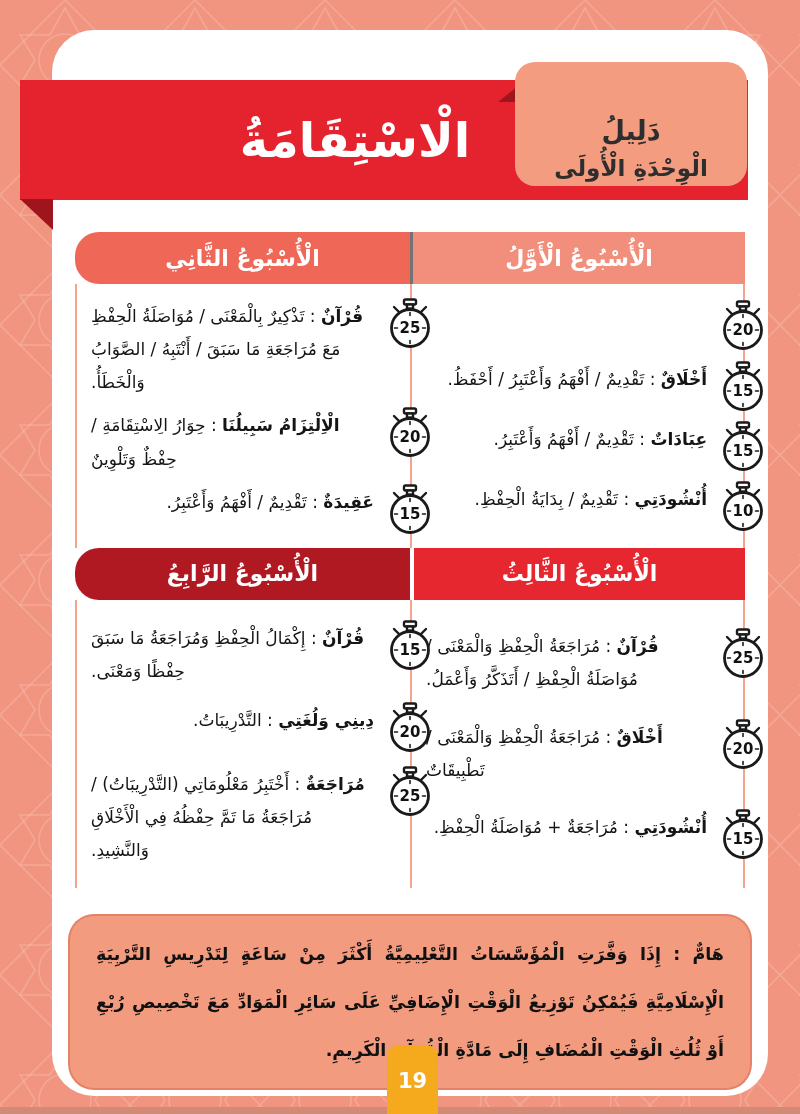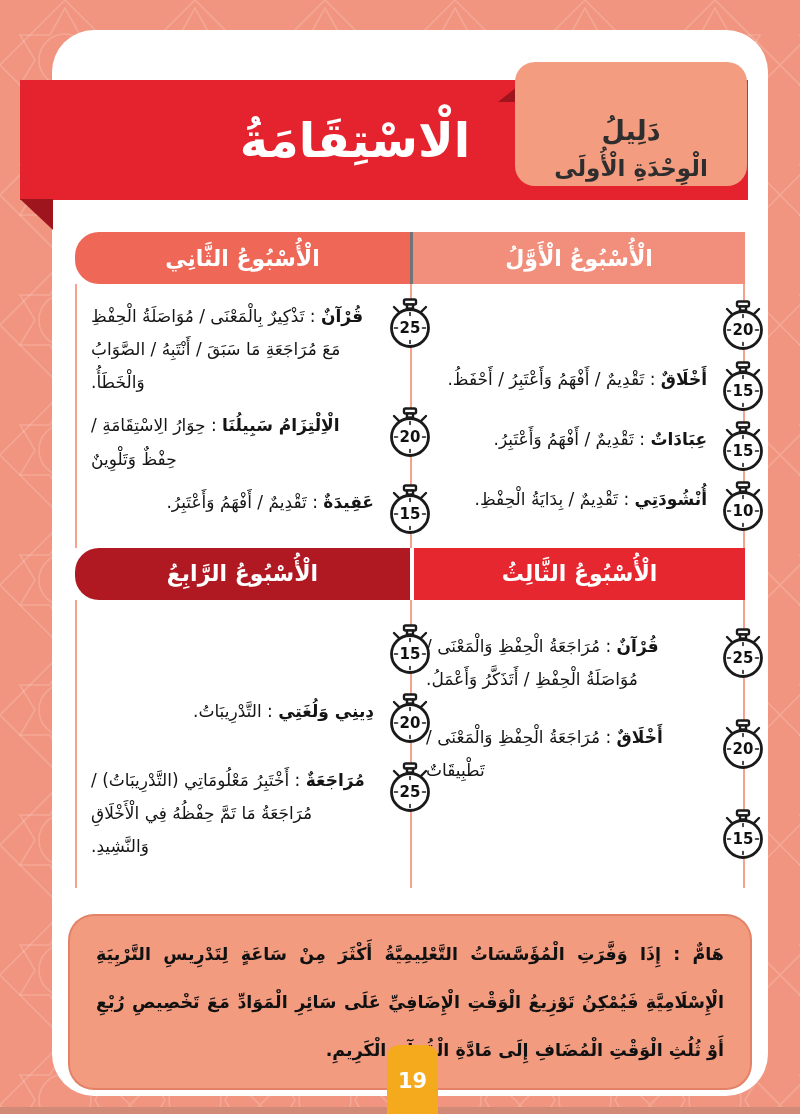--- a/index.html
+++ b/index.html
@@ -254,38 +254,40 @@
                   <rect x="17" y="1.5" width="12" height="5" rx="1.5" fill="#fff"></rect>
                   <rect x="20" y="6.5" width="6" height="4" fill="#fff"></rect>
                   <line x1="7" y1="9" x2="12" y2="14"></line>
                   <line x1="39" y1="9" x2="34" y2="14"></line>
                   <circle cx="23" cy="30" r="18.5" fill="#fff" stroke-width="2.8"></circle>
                   <path d="M23 14.5v3 M23 45.5v-3 M7.5 30h3 M38.5 30h-3" stroke-width="1.6"></path>
                 </g>
               </svg>
             <b class="mins">15</b>
           </span>
+          <p class="itxt"><b>أُنْشُودَتِي</b><span> : مُرَاجَعَةٌ + مُوَاصَلَةُ الْحِفْظِ.</span></p>
         </div>
       </div>
 
       <div class="cell c-wk4">
         <div class="item">
           <span class="sw">
             <svg width="46" height="50" viewBox="0 0 46 50">
                 <g fill="none" stroke="#1a1a1a" stroke-width="2.4" stroke-linecap="round">
                   <rect x="17" y="1.5" width="12" height="5" rx="1.5" fill="#fff"></rect>
                   <rect x="20" y="6.5" width="6" height="4" fill="#fff"></rect>
                   <line x1="7" y1="9" x2="12" y2="14"></line>
                   <line x1="39" y1="9" x2="34" y2="14"></line>
                   <circle cx="23" cy="30" r="18.5" fill="#fff" stroke-width="2.8"></circle>
                   <path d="M23 14.5v3 M23 45.5v-3 M7.5 30h3 M38.5 30h-3" stroke-width="1.6"></path>
                 </g>
               </svg>
             <b class="mins">15</b>
           </span>
+          <p class="itxt"><b>قُرْآنٌ</b><span> : إِكْمَالُ الْحِفْظِ وَمُرَاجَعَةُ مَا سَبَقَ حِفْظًا وَمَعْنَى.</span></p>
         </div>
         <div class="item">
           <span class="sw">
             <svg width="46" height="50" viewBox="0 0 46 50">
                 <g fill="none" stroke="#1a1a1a" stroke-width="2.4" stroke-linecap="round">
                   <rect x="17" y="1.5" width="12" height="5" rx="1.5" fill="#fff"></rect>
                   <rect x="20" y="6.5" width="6" height="4" fill="#fff"></rect>
                   <line x1="7" y1="9" x2="12" y2="14"></line>
                   <line x1="39" y1="9" x2="34" y2="14"></line>
                   <circle cx="23" cy="30" r="18.5" fill="#fff" stroke-width="2.8"></circle>

